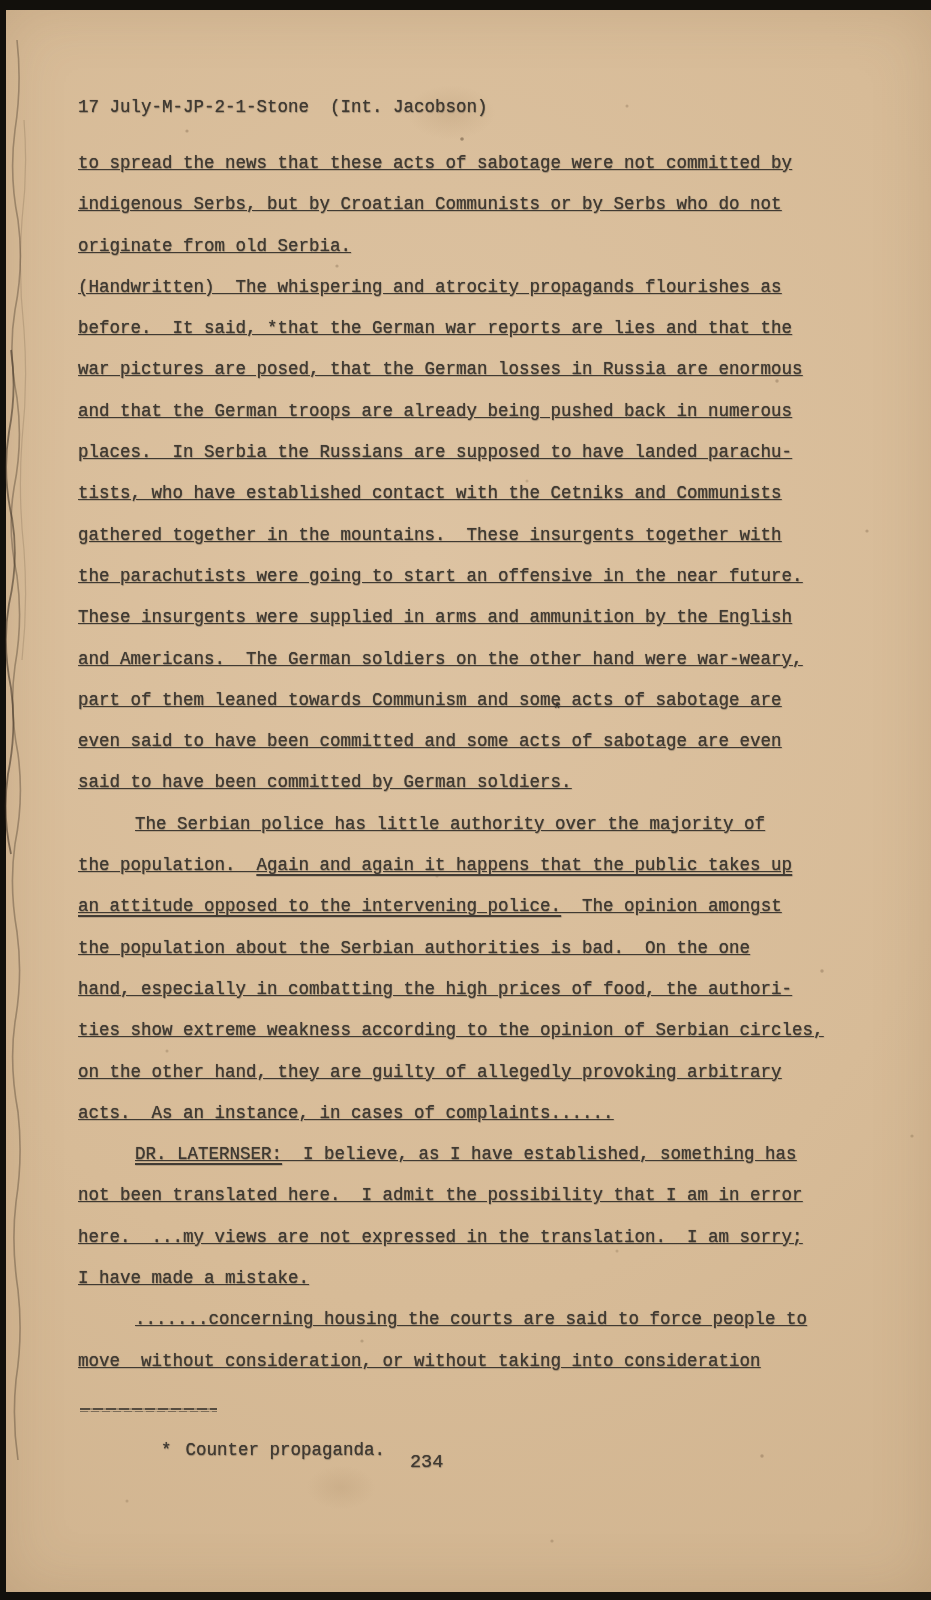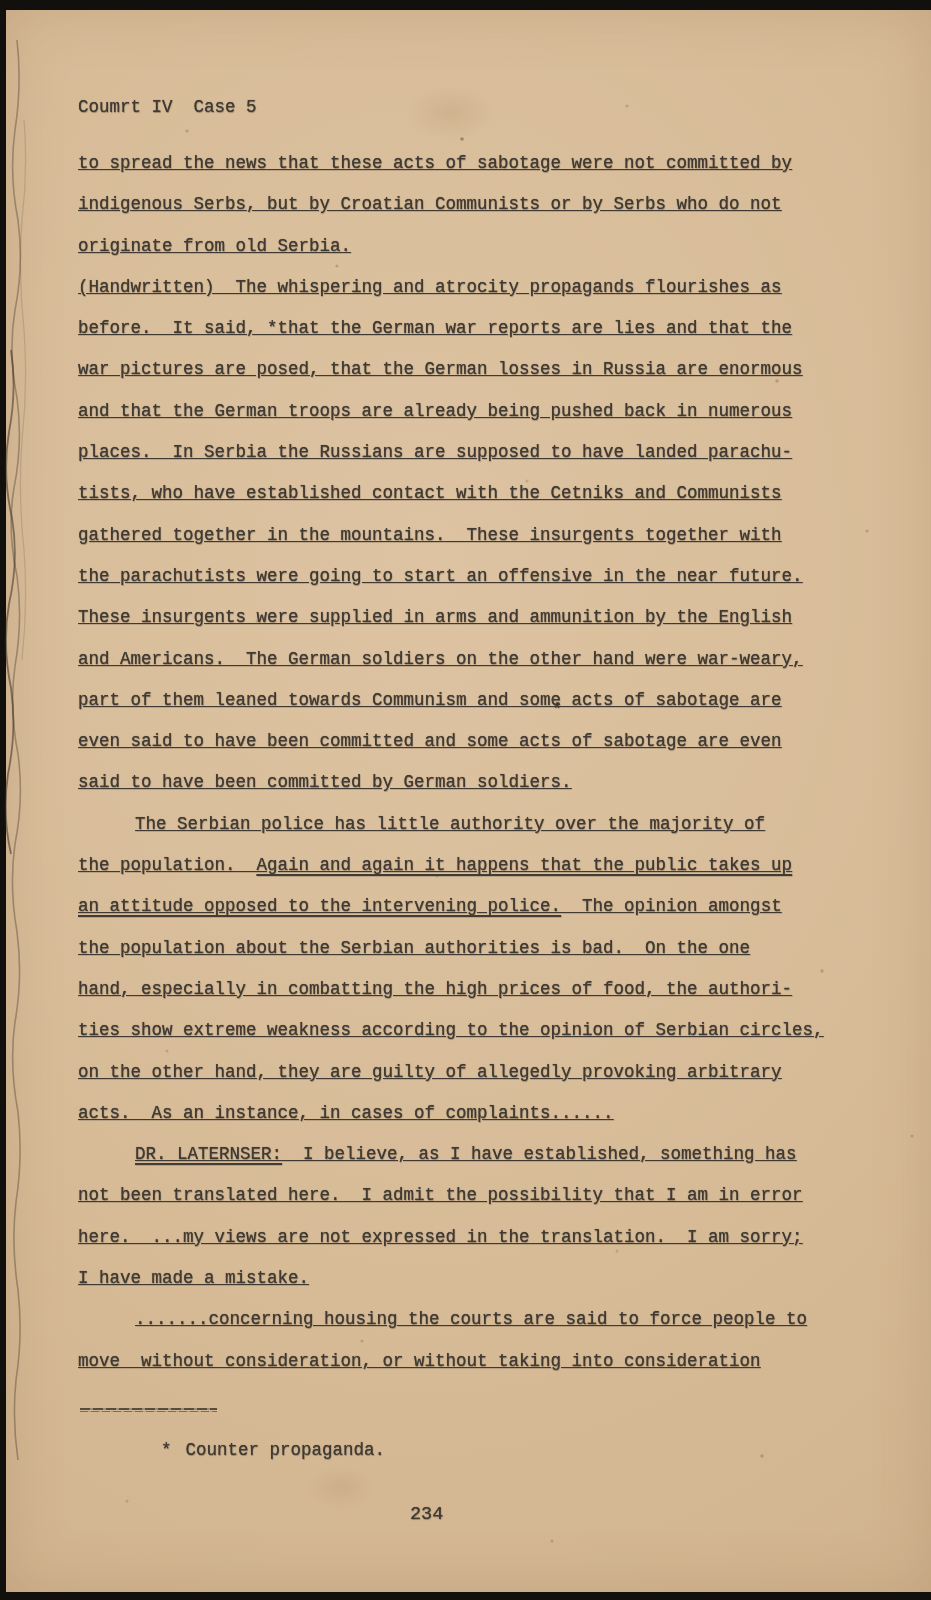--- a/index.html
+++ b/index.html
@@ -56,21 +56,21 @@
     height: 1px; margin-top: 1px;
     background: repeating-linear-gradient(90deg,
       rgba(64,58,50,0.6) 0 8px, rgba(64,58,50,0.2) 8px 11px);
   }
   .footnote-line {
     position: absolute; left: 140px; top: 1420px;
     font-size: 17.5px;
   }
   .footnote-line .fn-text { margin-left: 14px; }
   .page-number {
-    position: absolute; left: 410px; top: 1504px;
+    position: absolute; left: 410px; top: 1452px;
     font-size: 18.5px;
   }
   .torn-edge { position: absolute; left: 0; top: 0; pointer-events: none; }
   .speckles {
     position: absolute; left: 0; top: 0; width: 2px; height: 2px;
     border-radius: 50%;
     background: transparent;
     box-shadow:
       180px 120px 0 0.6px rgba(98,76,52,.30), 455px 128px 0 0.8px rgba(80,62,44,.45),
       620px 95px 0 0.5px rgba(98,76,52,.25), 330px 255px 0 0.6px rgba(98,76,52,.28),
@@ -100,21 +100,21 @@
   <div class="stain-2"></div>
 </div>
 
 <svg class="torn-edge" width="46" height="1600" viewBox="0 0 46 1600">
   <path d="M17,40 q5,45 -2,90 q-6,45 3,90 q6,45 -3,90 q-7,42 2,88 q6,45 -3,90 q-7,42 3,88 q6,45 -2,90 q-6,42 3,88 q6,45 -3,90 q-6,42 2,88 q6,45 -2,90 q-6,42 3,90 q5,45 -2,90 q-5,42 2,88 q5,45 -2,90 q-4,40 2,80" stroke="rgba(75,60,44,0.40)" fill="none" stroke-width="1.6"></path>
   <path d="M11,350 q6,40 -2,82 q-7,42 3,86 q7,42 -3,86 q-7,40 2,84 q6,42 -3,86 q-6,40 3,80" stroke="rgba(60,48,35,0.55)" fill="none" stroke-width="1.8"></path>
   <path d="M24,120 q4,50 -2,100 q-4,55 2,110 q4,55 -2,110 q-4,55 2,110 q4,55 -2,110" stroke="rgba(90,72,52,0.20)" fill="none" stroke-width="1.2"></path>
 </svg>
 
 <div class="header-block tw">
-  <div>Coumrt IV  Case 5</div>
+  <div>17 July-M-JP-2-1-Stone  (Int. Jacobson)</div>
 </div>
 
 <div class="body-text tw"><div class="line"><span>to spread the news that these acts of sabotage were not committed by</span></div><div class="line"><span>indigenous Serbs, but by Croatian Communists or by Serbs who do not</span></div><div class="line"><span>originate from old Serbia.</span></div><div class="line"><span>(Handwritten)  The whispering and atrocity propagands flourishes as</span></div><div class="line"><span>before.  It said, *that the German war reports are lies and that the</span></div><div class="line"><span>war pictures are posed, that the German losses in Russia are enormous</span></div><div class="line"><span>and that the German troops are already being pushed back in numerous</span></div><div class="line"><span>places.  In Serbia the Russians are supposed to have landed parachu-</span></div><div class="line"><span>tists, who have established contact with the Cetniks and Communists</span></div><div class="line"><span>gathered together in the mountains.  These insurgents together with</span></div><div class="line"><span>the parachutists were going to start an offensive in the near future.</span></div><div class="line"><span>These insurgents were supplied in arms and ammunition by the English</span></div><div class="line"><span>and Americans.  The German soldiers on the other hand were war-weary,</span></div><div class="line"><span>part of them leaned towards Communism and some acts of sabotage are</span></div><div class="line"><span>even said to have been committed and some acts of sabotage are even</span></div><div class="line"><span>said to have been committed by German soldiers.</span></div><div class="line indent"><span>The Serbian police has little authority over the majority of</span></div><div class="line"><span>the population.  </span><span class="u">Again and again it happens that the public takes up</span></div><div class="line"><span class="u">an attitude opposed to the intervening police.</span><span>  The opinion amongst</span></div><div class="line"><span>the population about the Serbian authorities is bad.  On the one</span></div><div class="line"><span>hand, especially in combatting the high prices of food, the authori-</span></div><div class="line"><span>ties show extreme weakness according to the opinion of Serbian circles,</span></div><div class="line"><span>on the other hand, they are guilty of allegedly provoking arbitrary</span></div><div class="line"><span>acts.  As an instance, in cases of complaints......</span></div><div class="line indent"><span class="u">DR. LATERNSER:</span><span>  I believe, as I have established, something has</span></div><div class="line"><span>not been translated here.  I admit the possibility that I am in error</span></div><div class="line"><span>here.  ...my views are not expressed in the translation.  I am sorry;</span></div><div class="line"><span>I have made a mistake.</span></div><div class="line indent"><span>.......concerning housing the courts are said to force people to</span></div><div class="line"><span>move  without consideration, or without taking into consideration</span></div></div>
 
 <span class="inline-asterisk tw">*</span>
 
 <div class="footnote-rule">
   <div class="r1"></div>
   <div class="r2"></div>
 </div>

